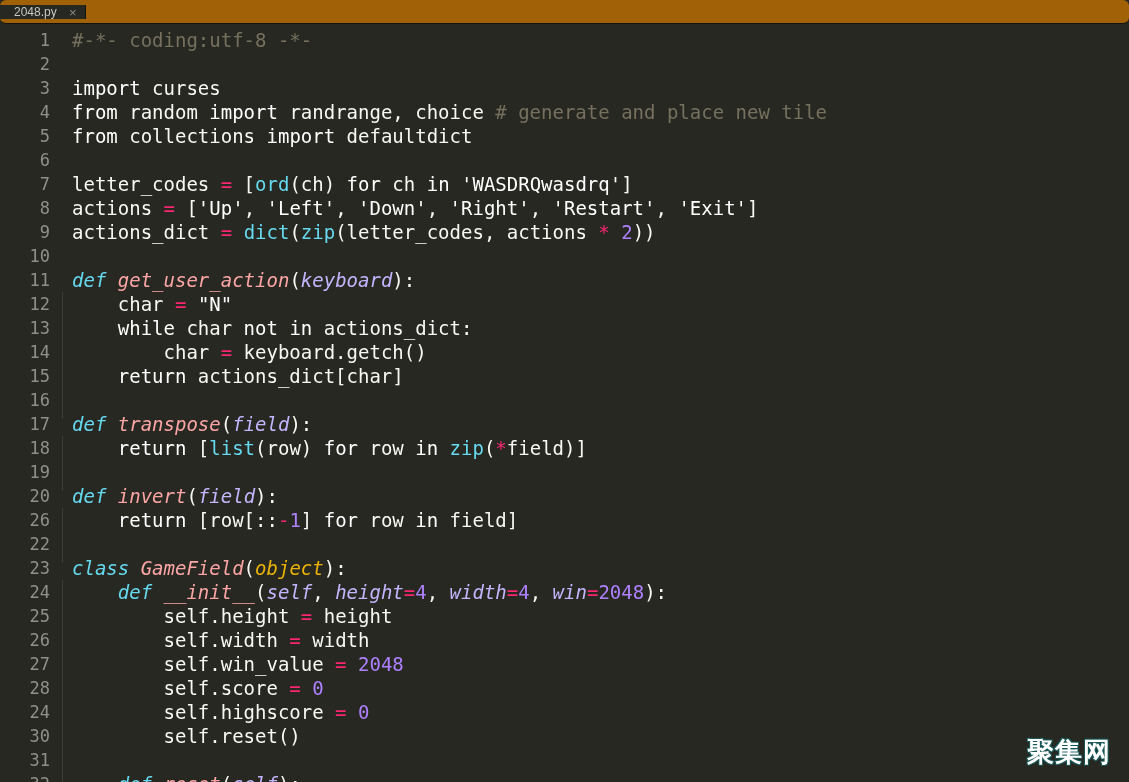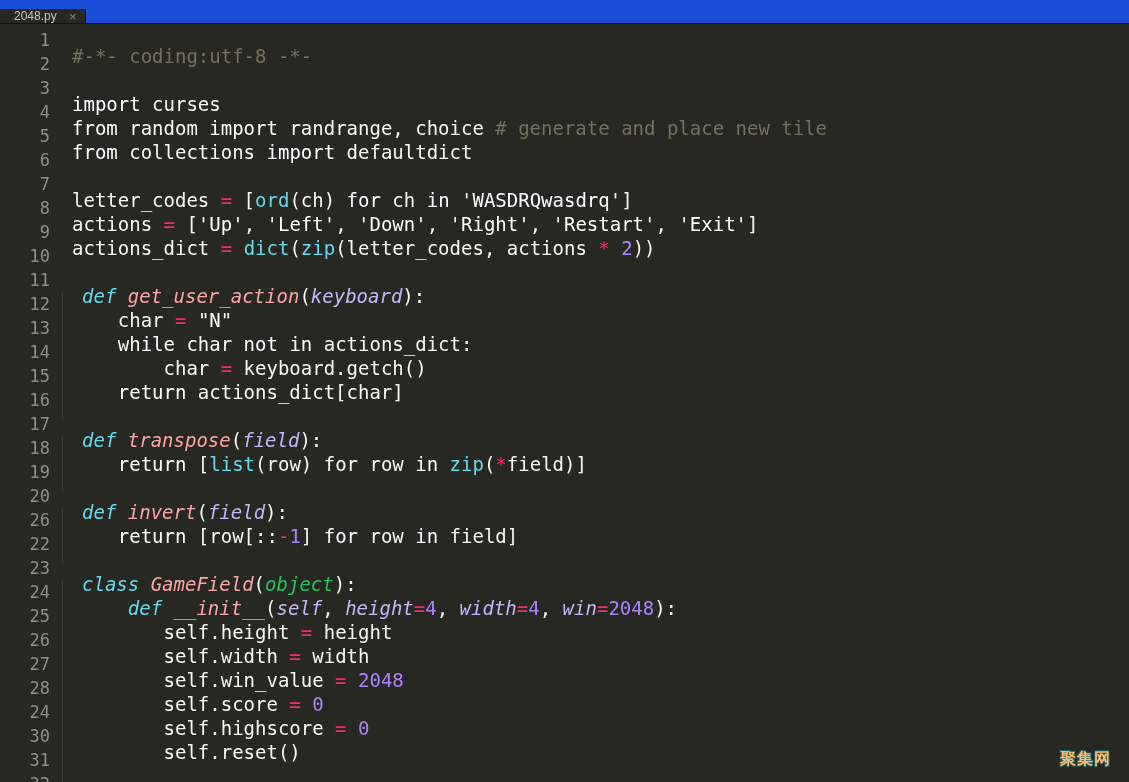--- a/index.html
+++ b/index.html
@@ -7,24 +7,25 @@
     width: 1129px;
     height: 782px;
     background: #272822;
     font-family: Menlo, Consolas, "DejaVu Sans Mono", monospace;
     font-size: 19px;
     overflow: hidden;
     color: #f8f8f2;
   }
   .tab-bar {
     height: 24px;
-    background: #1d4ed8;
+    background: #a16207;
     display: flex;
-    align-items: flex-end;
+    align-items: center;
     border-bottom: 1px solid #121310;
+    border-radius: 6px;
   }
   .tab {
     background: #272822;
     padding: 0 28px 0 14px;
     display: flex;
     align-items: center;
     font-size: 12px;
     color: #c7c7c0;
     font-family: -apple-system, BlinkMacSystemFont, "Segoe UI", sans-serif;
     position: relative;
@@ -55,55 +56,55 @@
     user-select: none;
   }
   .gutter .ln {
     height: 24px;
     line-height: 24px;
     padding-right: 10px;
     font-size: 17px;
   }
   .code {
     flex: 1;
-    padding-top: 20px;
+    padding-top: 4px;
     padding-left: 12px;
     white-space: pre;
     position: relative;
   }
   .code .line {
     height: 24px;
     line-height: 24px;
   }
   .fold-line {
     position: absolute;
     left: 62px;
     width: 1px;
     background: #3b3c37;
   }
   .tok-kw     { color: #ffffff; }
-  .tok-kw-it  { color: #66d9ef; font-style: italic; margin-left: 10px; }
-  .tok-cls    { color: #22c55e; font-style: italic; }
+  .tok-kw-it  { color: #66d9ef; font-style: italic; }
+  .tok-cls    { color: #eab308; font-style: italic; }
   .tok-fn     { color: #fca5a5; font-style: italic; }
   .tok-builtin{ color: #66d9ef; text-align: center; }
   .tok-str    { color: #ffffff; }
   .tok-num    { color: #ae81ff; }
   .tok-comment{ color: #75715e; }
   .tok-param  { color: #c4b5fd; font-style: italic; }
   .tok-op     { color: #f92672; }
   .tok-plain  { color: #f8f8f2; }
 
   .watermark {
     position: absolute;
     right: 18px;
     bottom: 12px;
     font-family: "Arial Black", Arial, sans-serif;
     font-weight: 900;
-    font-size: 16px;
-    color: #fdba74;
+    font-size: 27px;
+    color: #ffffff;
     text-shadow: 1px 1px 0 #175757, -1px -1px 0 #175757, 1px -1px 0 #175757, -1px 1px 0 #175757;
     letter-spacing: 1px;
     user-select: none;
   }
 </style>
 </head>
 <body>
 
 <div class="tab-bar">
   <div class="tab">

